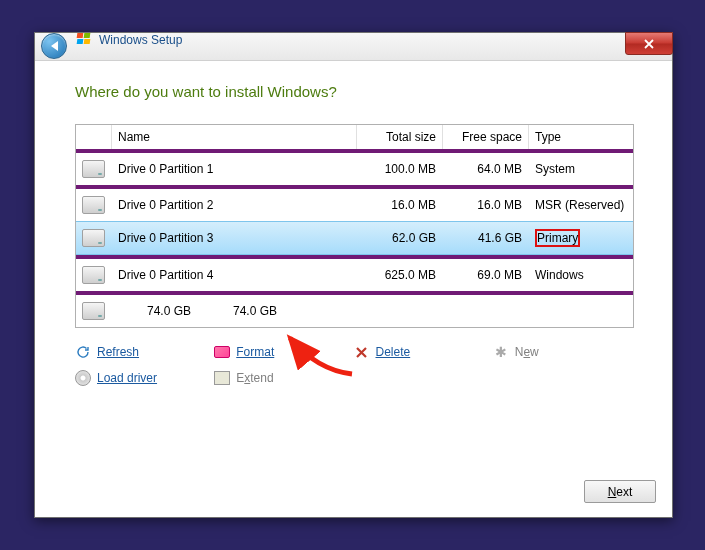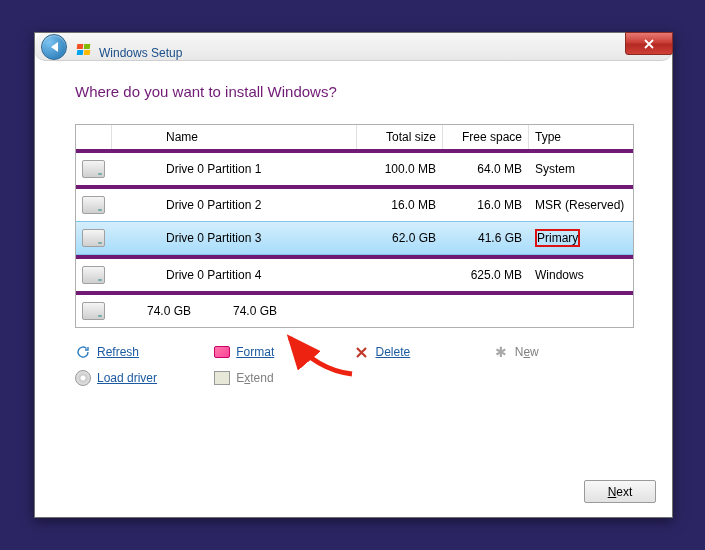--- a/index.html
+++ b/index.html
@@ -21,23 +21,22 @@
     height: 484px;
     background: #ffffff;
     border: 1px solid #707070;
     box-shadow: 0 3px 12px rgba(0,0,0,0.5);
   }
   .titlebar {
     height: 27px;
     background: linear-gradient(to bottom, #f7f7f7, #e8e8e8);
     border-bottom: 1px solid #d0d0d0;
     display: flex;
-    align-items: flex-end;
+    align-items: flex-start;
     position: relative;
-    border-radius: 10px;
   }
   .back-btn {
     width: 24px;
     height: 24px;
     margin-left: 6px;
     border-radius: 50%;
     background: radial-gradient(circle at 30% 30%, #7bc3f0, #1a6fb0);
     border: 1px solid #2a6590;
     display: flex;
     align-items: center;
@@ -78,21 +77,21 @@
     border-bottom-left-radius: 3px;
     border-bottom-right-radius: 3px;
     display:flex; align-items:center; justify-content:center;
     color:#fff;
   }
   .close-x svg { display:block; }
   .content {
     padding: 22px 40px 10px 40px;
   }
   .heading {
-    color: #701a75;
+    color: #4d7c0f;
     font-size: 15px;
     font-weight: 400;
     margin: 0 0 24px 0;
   }
   .drive-table {
     border: 1px solid #b0b0b0;
     width: 100%;
   }
   .dt-head {
     display: flex;
@@ -104,21 +103,21 @@
     border-right: 1px solid #e0e0e0;
     padding: 0 6px;
     display:flex;
     align-items:center;
     height:100%;
     box-sizing: border-box;
   }
   .dt-head > div { color:#000; }
   .dt-head > div:last-child, .dt-row > div:last-child { border-right:none; }
   .col-icon { width: 36px; justify-content:center; }
-  .col-name { flex: 1; margin-left: 48px; }
+  .col-name { flex: 1; }
   .col-total { width: 86px; justify-content:flex-end; }
   .col-free { width: 86px; justify-content:flex-end; }
   .col-type { width: 104px; }
   .dt-body .dt-row {
     display: flex;
     height: 32px;
     align-items: center;
     border-top: 4px solid #701a75;
   }
   .dt-row > div { border-right-color: transparent; }
@@ -263,20 +262,21 @@
             <div class="col-type">
               <span class="type-emph">Primary</span>
             </div>
           </div>
           <div class="dt-row">
             <div class="col-icon">
               <span class="drive-icon"></span>
             </div>
             <div class="col-name">Drive 0 Partition 4</div>
             <div class="col-total">625.0 MB</div>
+            <div class="col-free">69.0 MB</div>
             <div class="col-type">Windows</div>
           </div>
           <div class="dt-row">
             <div class="col-icon">
               <span class="drive-icon"></span>
             </div>
             <div class="col-total">74.0 GB</div>
             <div class="col-free">74.0 GB</div>
             <div class="col-type"></div>
           </div>

